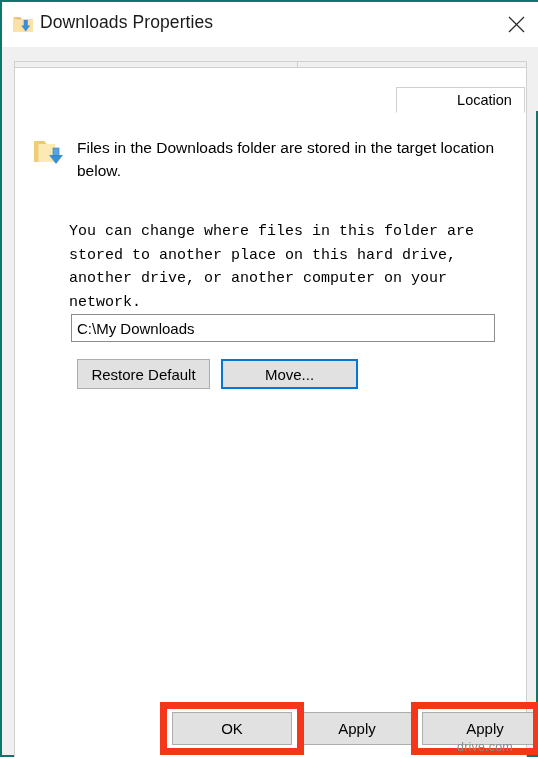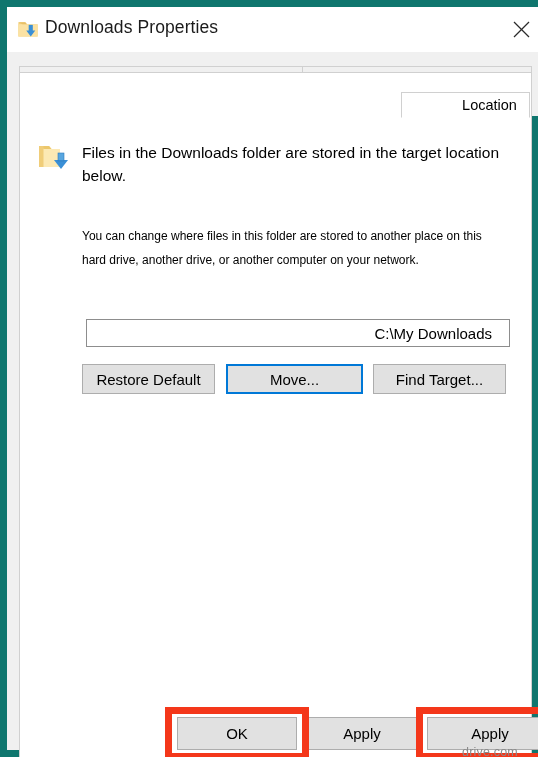--- a/index.html
+++ b/index.html
@@ -16,21 +16,21 @@
   }
 
   
   .window {
     position: absolute;
     left: 0; top: 0;
     width: 538px;
     height: 757px;
     background: #f0f0f0;
     box-sizing: border-box;
-    border: 7px solid #0f766e;
+    border: 2px solid #0f766e;
   }
 
   
   .titlebar {
     position: absolute;
     left: 0; top: 0;
     width: 538px;
     height: 45px;
     background: #ffffff;
     box-sizing: border-box;
@@ -132,40 +132,40 @@
     position: absolute;
     left: 44px; top: 0px;
     width: 418px;
     font-size: 15.5px;
     line-height: 23px;
     color: #000000;
   }
 
   .desc-text {
     position: absolute;
-    left: 62px; top: 152px;
+    left: 54px; top: 152px;
     width: 420px;
-    font-size: 12px;
+    font-size: 15px;
     line-height: 23.5px;
     color: #000000;
+    font-family: Liberation Mono, monospace;
   }
 
   .path-input {
     position: absolute;
-    left: 66px; top: 246px;
+    left: 56px; top: 246px;
     width: 424px; height: 28px;
     box-sizing: border-box;
     border: 1px solid #8d8d8d;
     background: #ffffff;
     font-family: "Liberation Sans", sans-serif;
     font-size: 15px;
     color: #000000;
-    padding: 0 17px;
+    padding: 0 5px;
     outline: none;
-    text-align: right;
   }
 
   .btn {
     position: absolute;
     box-sizing: border-box;
     height: 30px;
     background: #e1e1e1;
     border: 1px solid #adadad;
     font-family: "Liberation Sans", sans-serif;
     font-size: 15px;
@@ -290,21 +290,20 @@
       </span>
       <div class="info-text">Files in the Downloads folder are stored in the target location below.</div>
     </div>
 
     <div class="desc-text">You can change where files in this folder are stored to another place on this hard drive, another drive, or another computer on your network.</div>
 
     <input class="path-input" type="text" value="C:\My Downloads" placeholder="Enter folder location" style="">
 
     <button class="btn btn-restore">Restore Default</button>
     <button class="btn btn-move focused">Move...</button>
-    <button class="btn btn-find">Find Target...</button>
 
   </div>
 
   <button class="footer-btn btn-ok">OK</button>
   <button class="footer-btn btn-cancel">Apply</button>
   <button class="footer-btn btn-apply">Apply</button>
 
   <div class="highlight hl-ok"></div>
   <div class="highlight hl-apply"></div>
 

